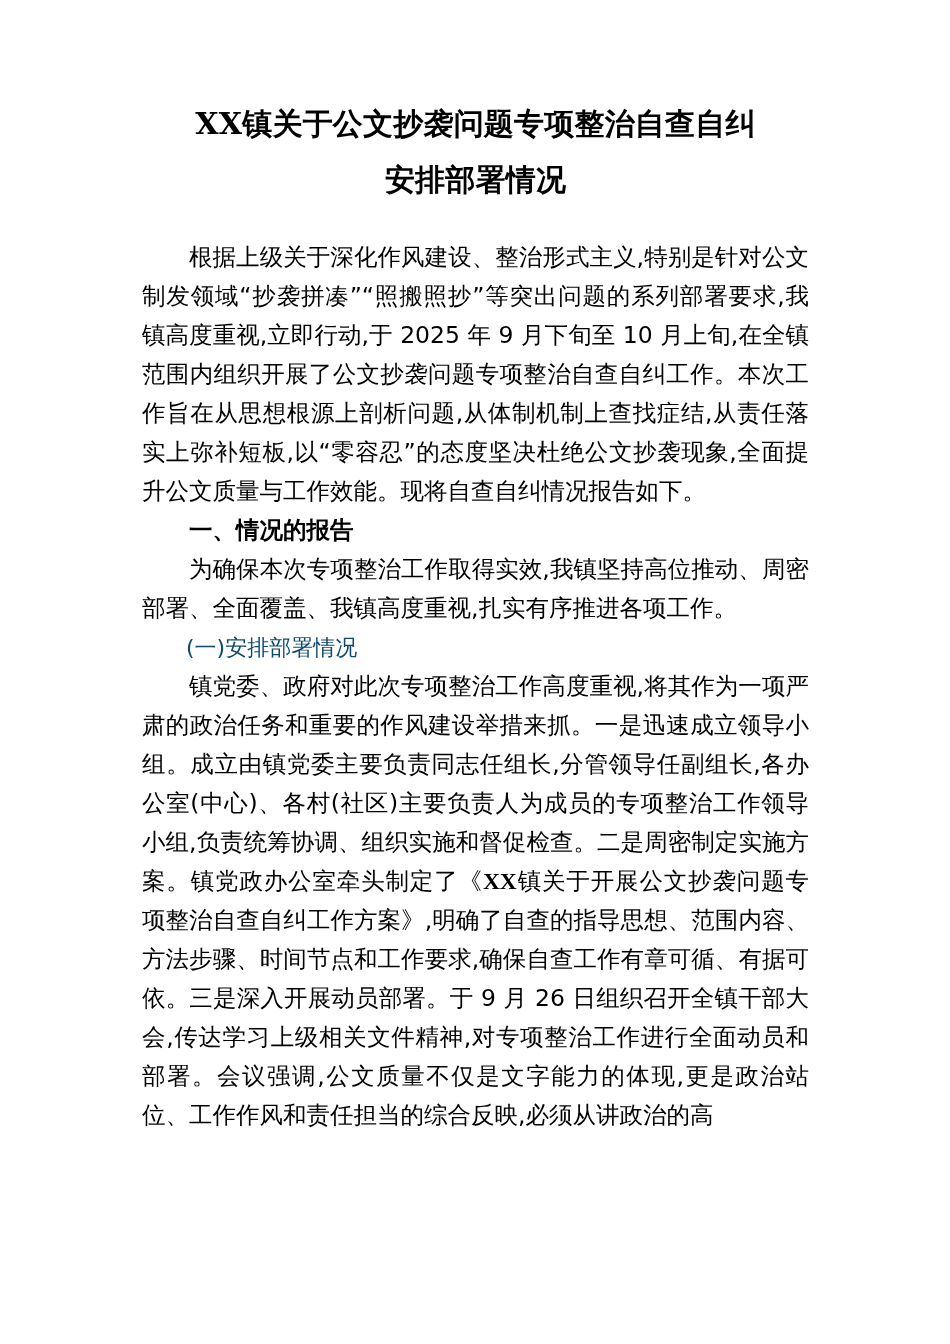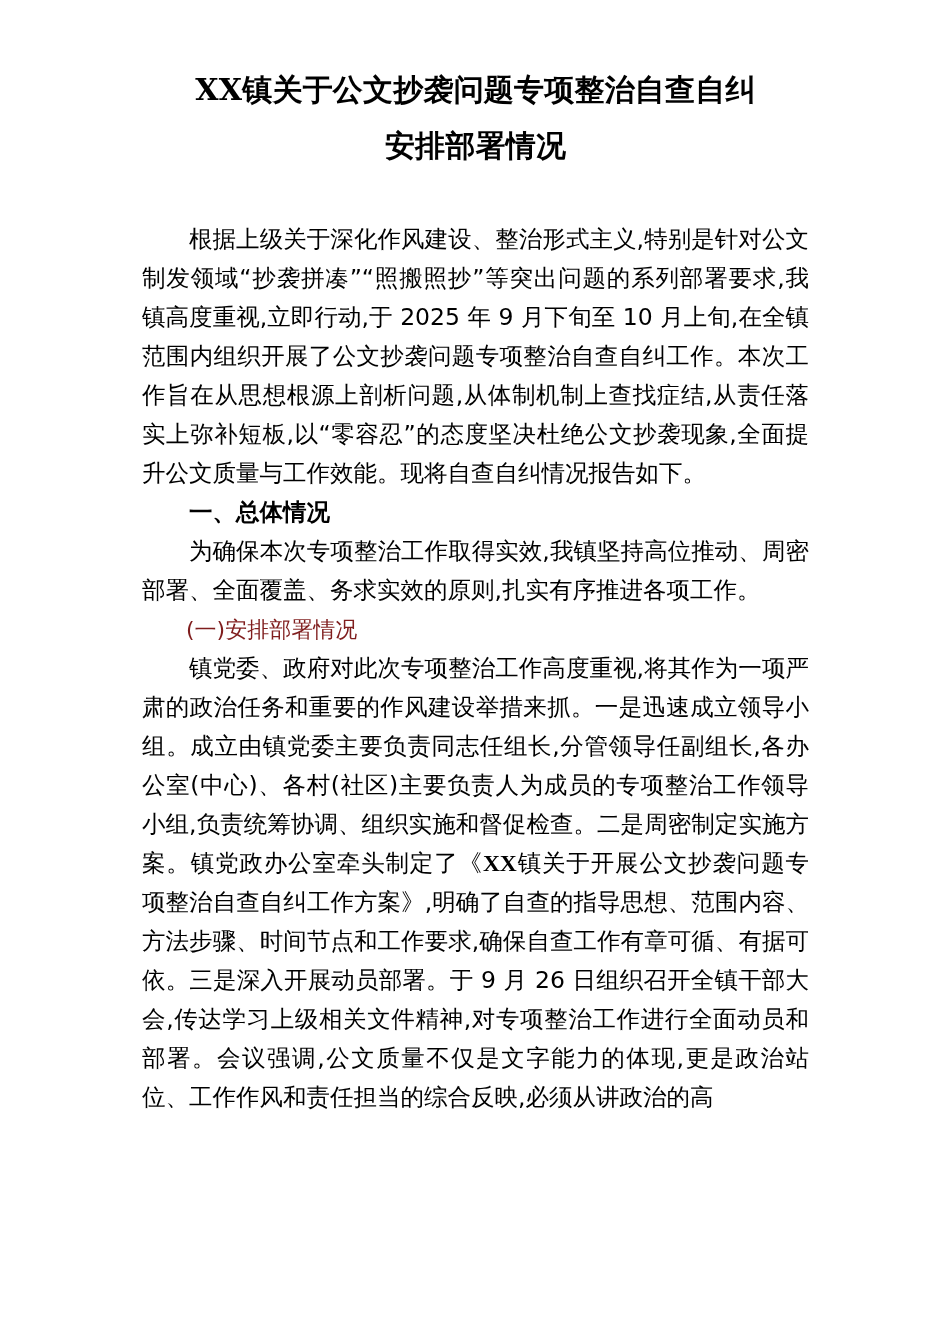--- a/index.html
+++ b/index.html
@@ -16,31 +16,31 @@
     box-sizing: border-box;
   }
   .content {
     position: absolute;
     left: 142px;
     top: 0;
     width: 667px;
   }
   .doc-title {
     margin: 0;
-    padding-top: 62px;
+    padding-top: 96px;
     font-family: "DejaVu Serif", "Liberation Serif", serif;
     font-weight: 700;
     font-size: 30px;
     line-height: 56px;
     text-align: center;
     color: #000000;
     letter-spacing: 0.2px;
   }
   .body-block {
-    margin-top: 46px;
+    margin-top: 30px;
   }
   p.para {
     margin: 0;
     font-family: "DejaVu Sans", "Liberation Sans", sans-serif;
     font-size: 23.5px;
     line-height: 39px;
     color: #000000;
     text-align: justify;
     text-justify: inter-ideograph;
     text-indent: 2em;
@@ -53,21 +53,21 @@
     font-size: 23.5px;
     line-height: 39px;
     color: #000000;
     text-indent: 2em;
   }
   p.heading-2 {
     margin: 0;
     font-family: "DejaVu Sans", "Liberation Sans", sans-serif;
     font-size: 22px;
     line-height: 39px;
-    color: #7f1d1d;
+    color: #0c4a6e;
     text-indent: 2em;
   }
   .bold-inline {
     font-family: Liberation Serif, serif;
     font-weight: 700;
   }
 </style>
 </head>
 <body>
 
@@ -76,23 +76,23 @@
 
     <h1 class="doc-title">
       <span>XX镇关于公文抄袭问题专项整治自查自纠</span><br>
       <span>安排部署情况</span>
     </h1>
 
     <div class="body-block">
 
       <p class="para">根据上级关于深化作风建设、整治形式主义,特别是针对公文制发领域“抄袭拼凑”“照搬照抄”等突出问题的系列部署要求,我镇高度重视,立即行动,于 2025 年 9 月下旬至 10 月上旬,在全镇范围内组织开展了公文抄袭问题专项整治自查自纠工作。本次工作旨在从思想根源上剖析问题,从体制机制上查找症结,从责任落实上弥补短板,以“零容忍”的态度坚决杜绝公文抄袭现象,全面提升公文质量与工作效能。现将自查自纠情况报告如下。</p>
 
-      <p class="heading-1">一、总体情况</p>
+      <p class="heading-1">一、情况的报告</p>
 
-      <p class="para">为确保本次专项整治工作取得实效,我镇坚持高位推动、周密部署、全面覆盖、务求实效的原则,扎实有序推进各项工作。</p>
+      <p class="para">为确保本次专项整治工作取得实效,我镇坚持高位推动、周密部署、全面覆盖、我镇高度重视,扎实有序推进各项工作。</p>
 
       <p class="heading-2">(一)安排部署情况</p>
 
       <p class="para"><span>镇党委、政府对此次专项整治工作高度重视,将其作为一项严肃的政治任务和重要的作风建设举措来抓。一是迅速成立领导小组。成立由镇党委主要负责同志任组长,分管领导任副组长,各办公室(中心)、各村(社区)主要负责人为成员的专项整治工作领导小组,负责统筹协调、组织实施和督促检查。二是周密制定实施方案。镇党政办公室牵头制定了《</span><span class="bold-inline">XX</span><span>镇关于开展公文抄袭问题专项整治自查自纠工作方案》,明确了自查的指导思想、范围内容、方法步骤、时间节点和工作要求,确保自查工作有章可循、有据可依。三是深入开展动员部署。于 9 月 26 日组织召开全镇干部大会,传达学习上级相关文件精神,对专项整治工作进行全面动员和部署。会议强调,公文质量不仅是文字能力的体现,更是政治站位、工作作风和责任担当的综合反映,必须从讲政治的高</span></p>
 
     </div>
   </div>
 </div>
 
 </body></html>

